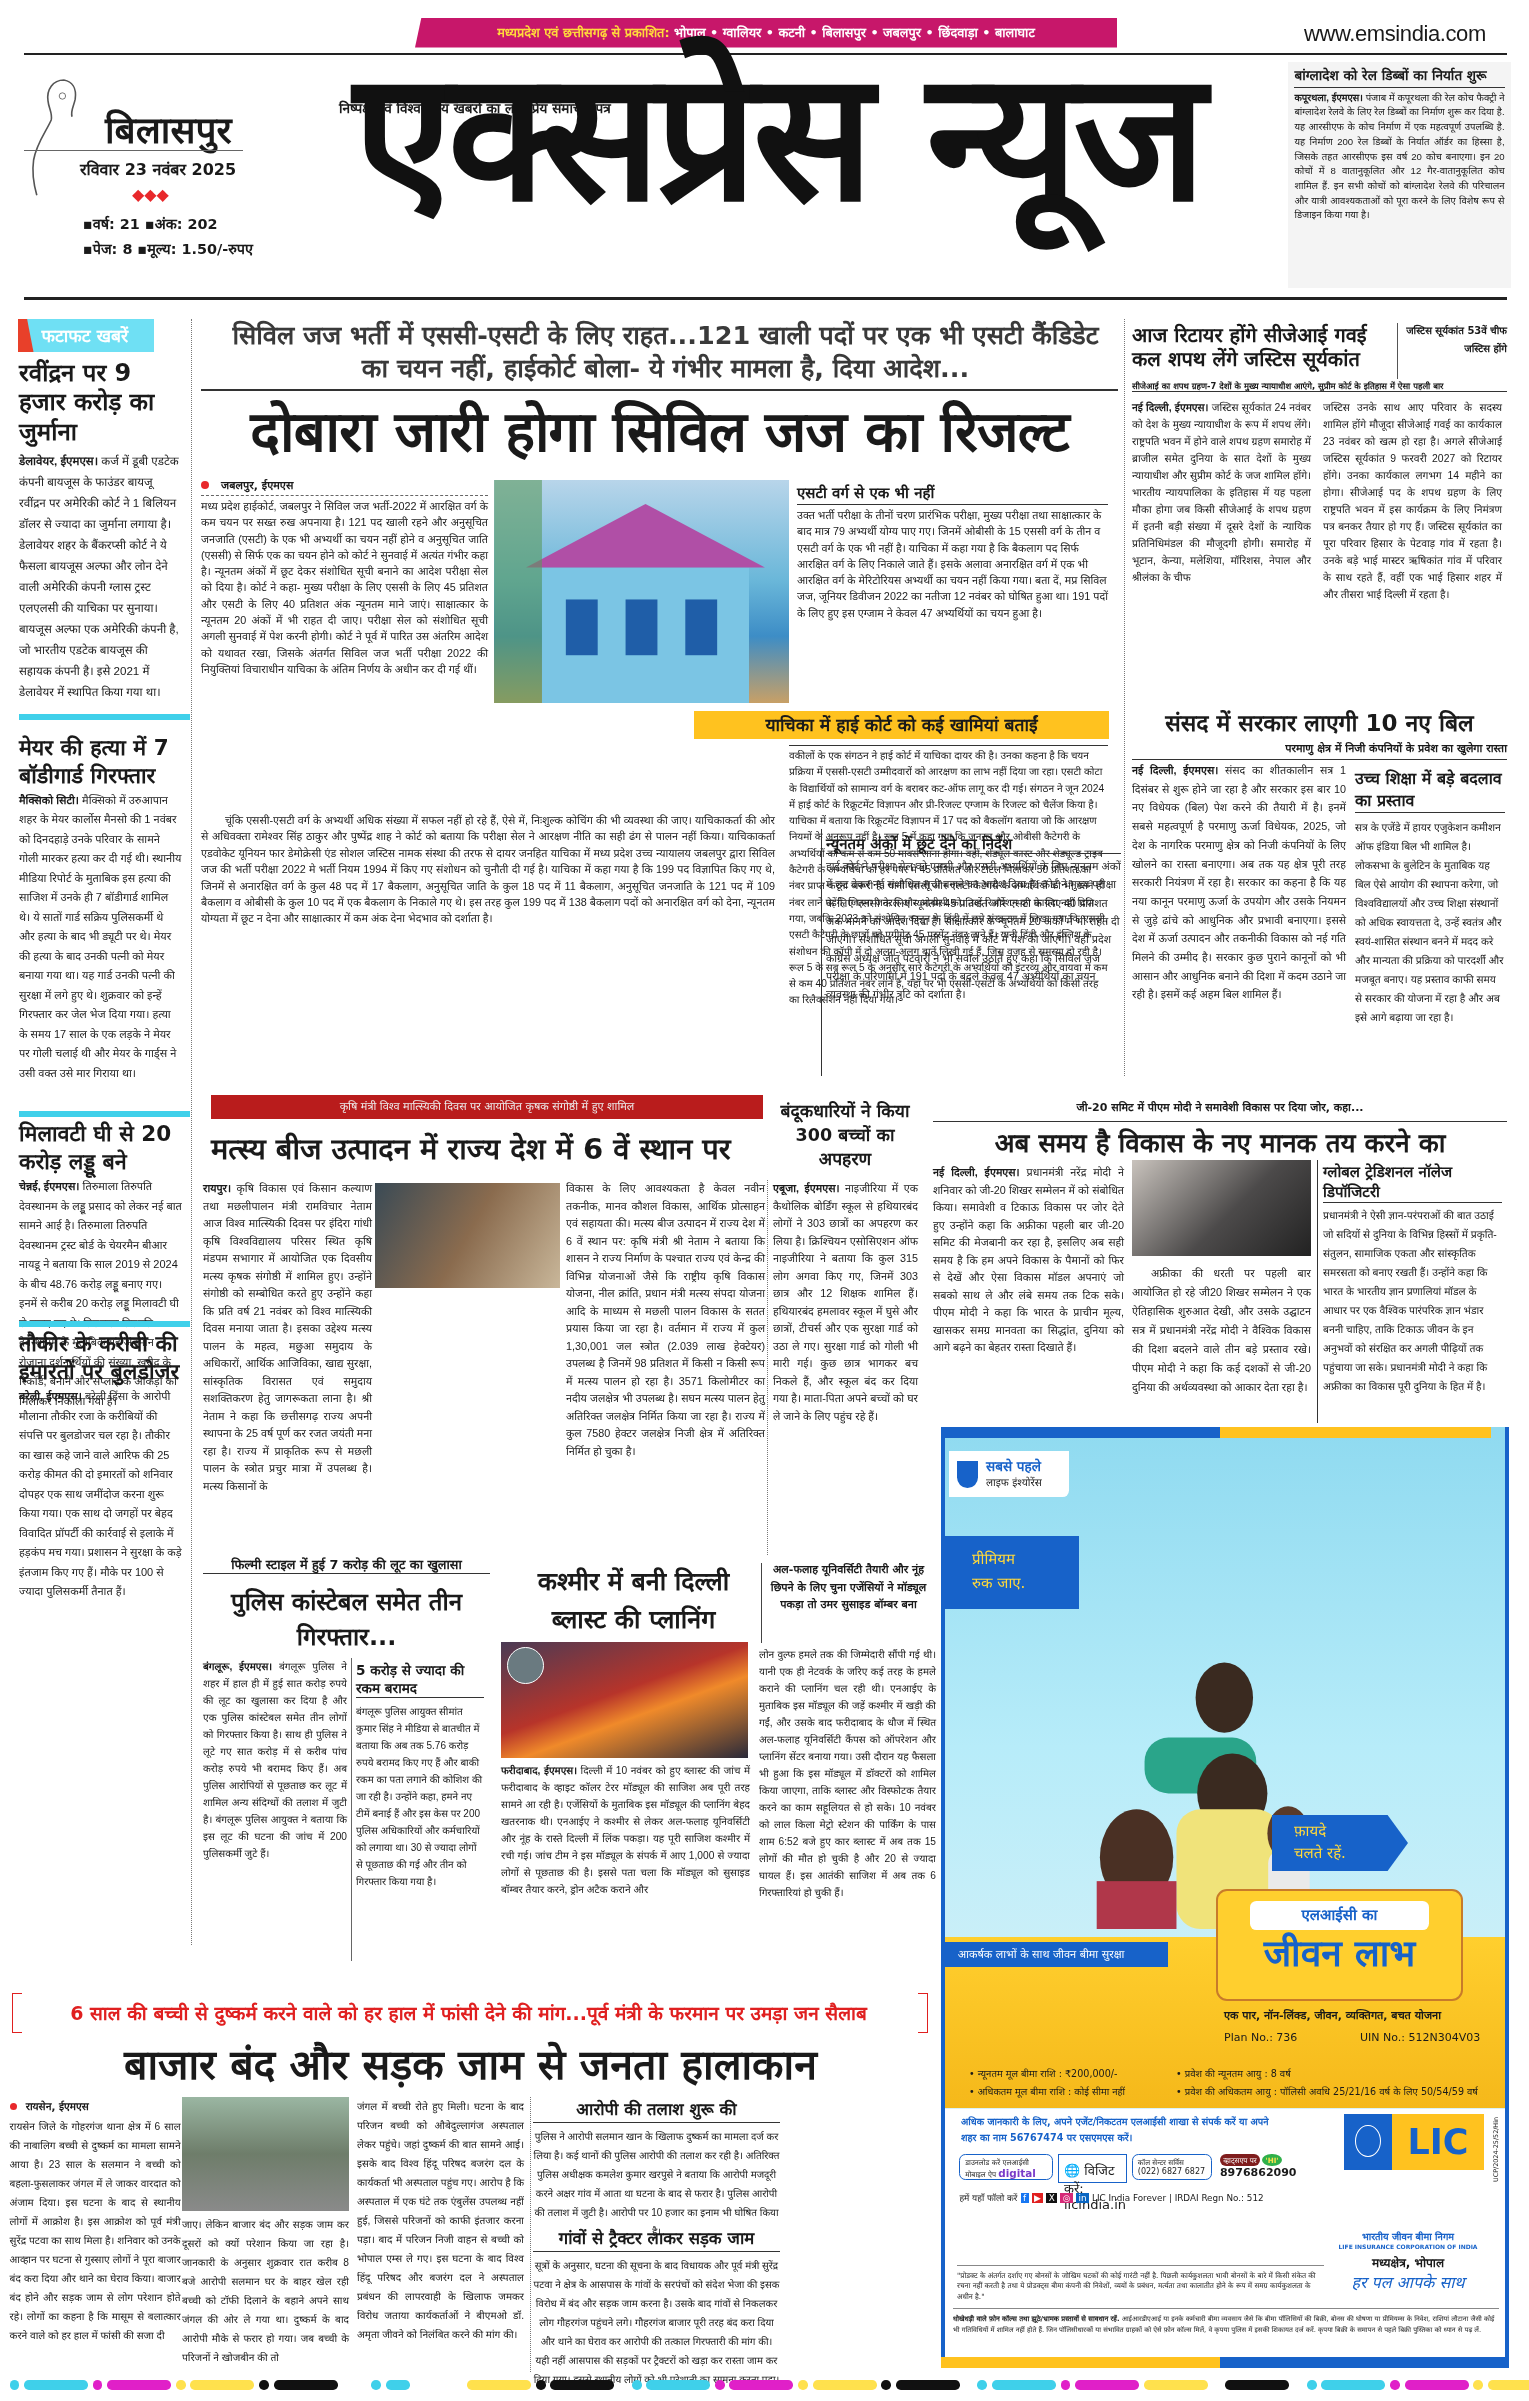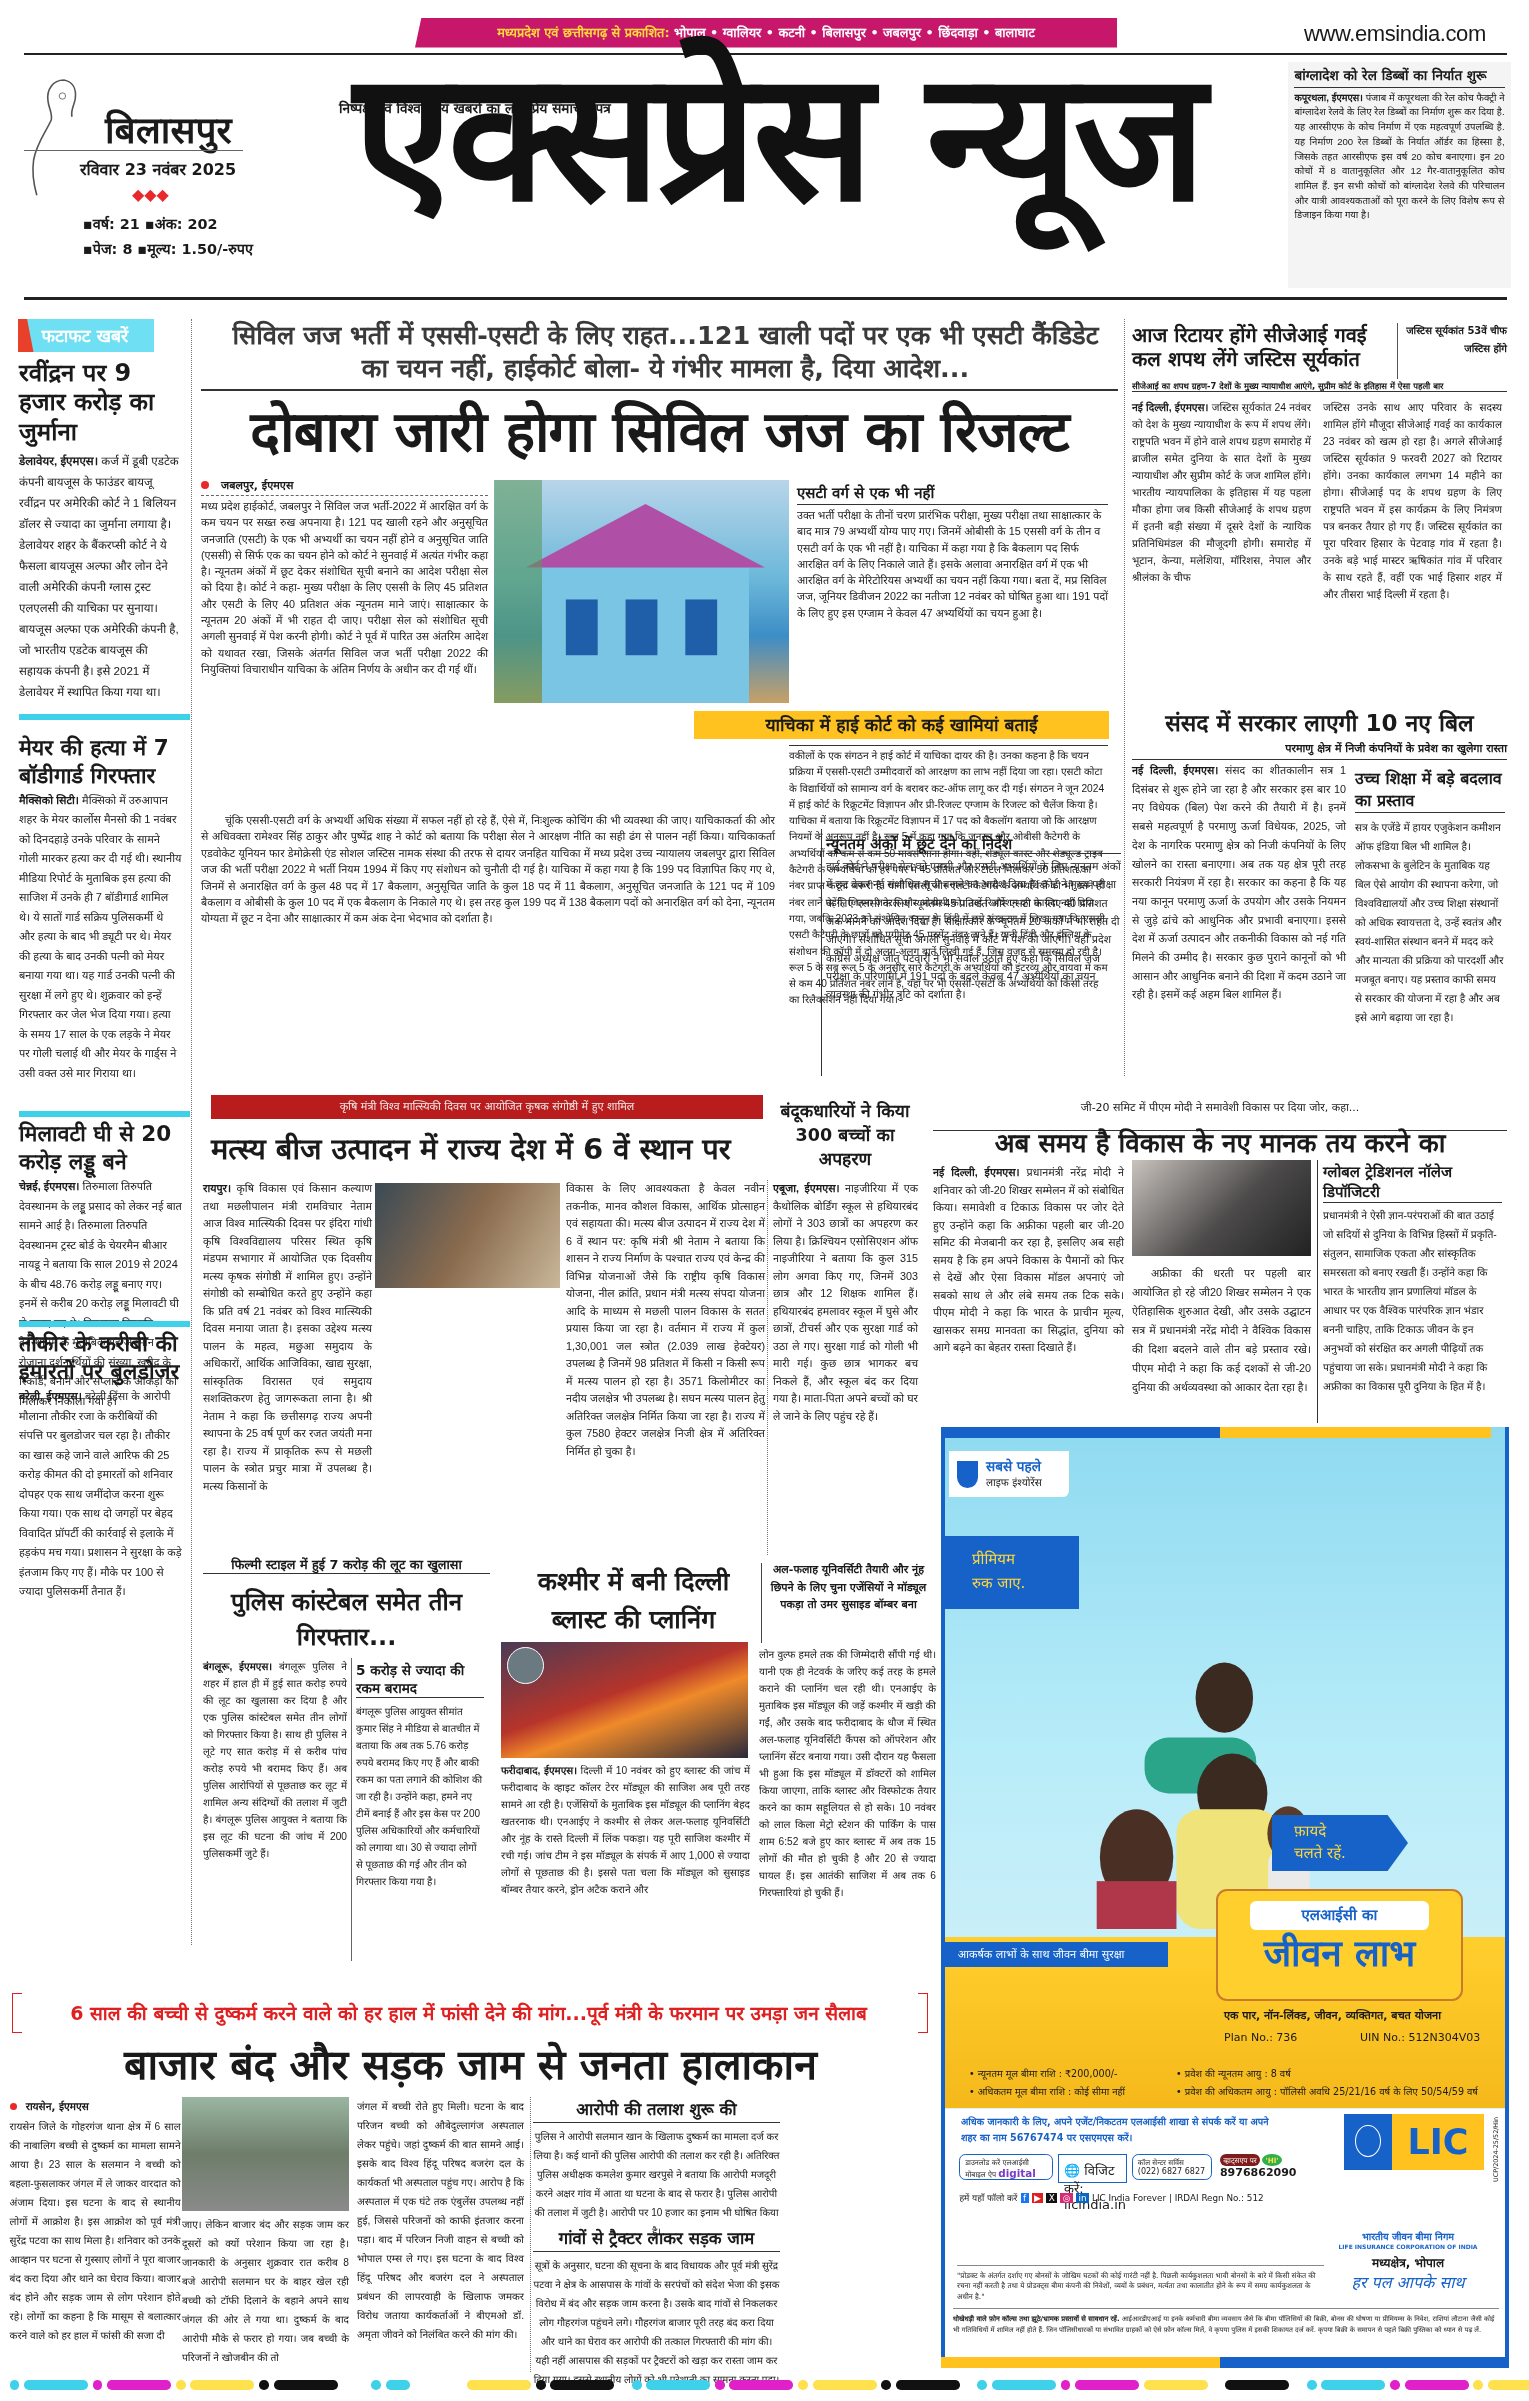--- a/index.html
+++ b/index.html
@@ -160,21 +160,21 @@
   <b>रायपुर।</b> <span>कृषि विकास एवं किसान कल्याण तथा मछलीपालन मंत्री रामविचार नेताम आज विश्व मात्स्यिकी दिवस पर इंदिरा गांधी कृषि विश्वविद्यालय परिसर स्थित कृषि मंडपम सभागार में आयोजित एक दिवसीय मत्स्य कृषक संगोष्ठी में शामिल हुए। उन्होंने संगोष्ठी को सम्बोधित करते हुए उन्होंने कहा कि प्रति वर्ष 21 नवंबर को विश्व मात्स्यिकी दिवस मनाया जाता है। इसका उद्देश्य मत्स्य पालन के महत्व, मछुआ समुदाय के अधिकारों, आर्थिक आजिविका, खाद्य सुरक्षा, सांस्कृतिक विरासत एवं समुदाय सशक्तिकरण हेतु जागरूकता लाना है। श्री नेताम ने कहा कि छत्तीसगढ़ राज्य अपनी स्थापना के 25 वर्ष पूर्ण कर रजत जयंती मना रहा है। राज्य में प्राकृतिक रूप से मछली पालन के स्त्रोत प्रचुर मात्रा में उपलब्ध है। मत्स्य किसानों के</span>
 </div>
 <div class="abs photo" style="left:375px;top:1183px;width:185px;height:105px;background:linear-gradient(120deg,#3a4a55,#8a6b4e 50%,#c9b79a)"></div>
 <div class="abs body-txt" style="left:566px;top:1180px;width:199px;line-height:17.5px;font-size:10.8px">विकास के लिए आवश्यकता है केवल नवीन तकनीक, मानव कौशल विकास, आर्थिक प्रोत्साहन एवं सहायता की। मत्स्य बीज उत्पादन में राज्य देश में 6 वें स्थान पर: कृषि मंत्री श्री नेताम ने बताया कि शासन ने राज्य निर्माण के पश्चात राज्य एवं केन्द्र की विभिन्न योजनाओं जैसे कि राष्ट्रीय कृषि विकास योजना, नील क्रांति, प्रधान मंत्री मत्स्य संपदा योजना आदि के माध्यम से मछली पालन विकास के सतत प्रयास किया जा रहा है। वर्तमान में राज्य में कुल 1,30,001 जल स्त्रोत (2.039 लाख हेक्टेयर) उपलब्ध है जिनमें 98 प्रतिशत में किसी न किसी रूप में मत्स्य पालन हो रहा है। 3571 किलोमीटर का नदीय जलक्षेत्र भी उपलब्ध है। सघन मत्स्य पालन हेतु अतिरिक्त जलक्षेत्र निर्मित किया जा रहा है। राज्य में कुल 7580 हेक्टर जलक्षेत्र निजी क्षेत्र में अतिरिक्त निर्मित हो चुका है।</div>
 
 <div class="abs" style="left:773px;top:1099px;width:144px;text-align:center;font-size:17.5px;font-weight:900;line-height:24px">बंदूकधारियों ने किया 300 बच्चों का अपहरण</div>
 <div class="abs body-txt" style="left:773px;top:1180px;width:145px;line-height:17.5px;font-size:10.8px">
   <b>एबूजा, ईएमएस।</b> <span>नाइजीरिया में एक कैथोलिक बोर्डिंग स्कूल से हथियारबंद लोगों ने 303 छात्रों का अपहरण कर लिया है। क्रिश्चियन एसोसिएशन ऑफ नाइजीरिया ने बताया कि कुल 315 लोग अगवा किए गए, जिनमें 303 छात्र और 12 शिक्षक शामिल हैं। हथियारबंद हमलावर स्कूल में घुसे और छात्रों, टीचर्स और एक सुरक्षा गार्ड को उठा ले गए। सुरक्षा गार्ड को गोली भी मारी गई। कुछ छात्र भागकर बच निकले हैं, और स्कूल बंद कर दिया गया है। माता-पिता अपने बच्चों को घर ले जाने के लिए पहुंच रहे हैं।</span>
 </div>
 
-<div class="abs" style="left:933px;top:1099px;width:574px;text-align:center;font-size:11px;font-weight:400;border-bottom:1.6px solid #333;padding-bottom:16px">जी-20 समिट में पीएम मोदी ने समावेशी विकास पर दिया जोर, कहा...</div>
+<div class="abs" style="left:933px;top:1099px;width:574px;text-align:center;font-size:11px;font-weight:700;border-bottom:1.6px solid #333;padding-bottom:7px">जी-20 समिट में पीएम मोदी ने समावेशी विकास पर दिया जोर, कहा...</div>
 <div class="abs" style="left:933px;top:1123px;width:574px;text-align:center;font-size:26px;font-weight:900;line-height:40px">अब समय है विकास के नए मानक तय करने का</div>
 <div class="abs body-txt" style="left:933px;top:1164px;width:191px;line-height:17.5px;font-size:10.8px">
   <b>नई दिल्ली, ईएमएस।</b> <span>प्रधानमंत्री नरेंद्र मोदी ने शनिवार को जी-20 शिखर सम्मेलन में को संबोधित किया। समावेशी व टिकाऊ विकास पर जोर देते हुए उन्होंने कहा कि अफ्रीका पहली बार जी-20 समिट की मेजबानी कर रहा है, इसलिए अब सही समय है कि हम अपने विकास के पैमानों को फिर से देखें और ऐसा विकास मॉडल अपनाएं जो सबको साथ ले और लंबे समय तक टिक सके। पीएम मोदी ने कहा कि भारत के प्राचीन मूल्य, खासकर समग्र मानवता का सिद्धांत, दुनिया को आगे बढ़ने का बेहतर रास्ता दिखाते हैं।</span>
 </div>
 <div class="abs photo" style="left:1132px;top:1160px;width:179px;height:96px;background:linear-gradient(135deg,#c9c3bd,#4c4a4a 55%,#222)"></div>
 <div class="abs body-txt" style="left:1132px;top:1264px;width:179px;line-height:19px;font-size:10.8px;text-indent:19px">अफ्रीका की धरती पर पहली बार आयोजित हो रहे जी20 शिखर सम्मेलन ने एक ऐतिहासिक शुरुआत देखी, और उसके उद्घाटन सत्र में प्रधानमंत्री नरेंद्र मोदी ने वैश्विक विकास की दिशा बदलने वाले तीन बड़े प्रस्ताव रखे।पीएम मोदी ने कहा कि कई दशकों से जी-20 दुनिया की अर्थव्यवस्था को आकार देता रहा है।</div>
 <div class="abs vsep" style="left:1317px;top:1160px;height:263px;border-left:1.2px solid #333"></div>
 <div class="abs" style="left:1323px;top:1162px;width:179px">
   <div class="sub-u" style="font-size:15px;font-weight:900;line-height:20px">ग्लोबल ट्रेडिशनल नॉलेज डिपॉजिटरी</div>
   <p class="body-txt" style="text-align:left;line-height:19px;font-size:10.4px;margin-top:3.2px">प्रधानमंत्री ने ऐसी ज्ञान-परंपराओं की बात उठाई जो सदियों से दुनिया के विभिन्न हिस्सों में प्रकृति-संतुलन, सामाजिक एकता और सांस्कृतिक समरसता को बनाए रखती हैं। उन्होंने कहा कि भारत के भारतीय ज्ञान प्रणालियां मॉडल के आधार पर एक वैश्विक पारंपरिक ज्ञान भंडार बननी चाहिए, ताकि टिकाऊ जीवन के इन अनुभवों को संरक्षित कर अगली पीढ़ियों तक पहुंचाया जा सके। प्रधानमंत्री मोदी ने कहा कि अफ्रीका का विकास पूरी दुनिया के हित में है।</p>

